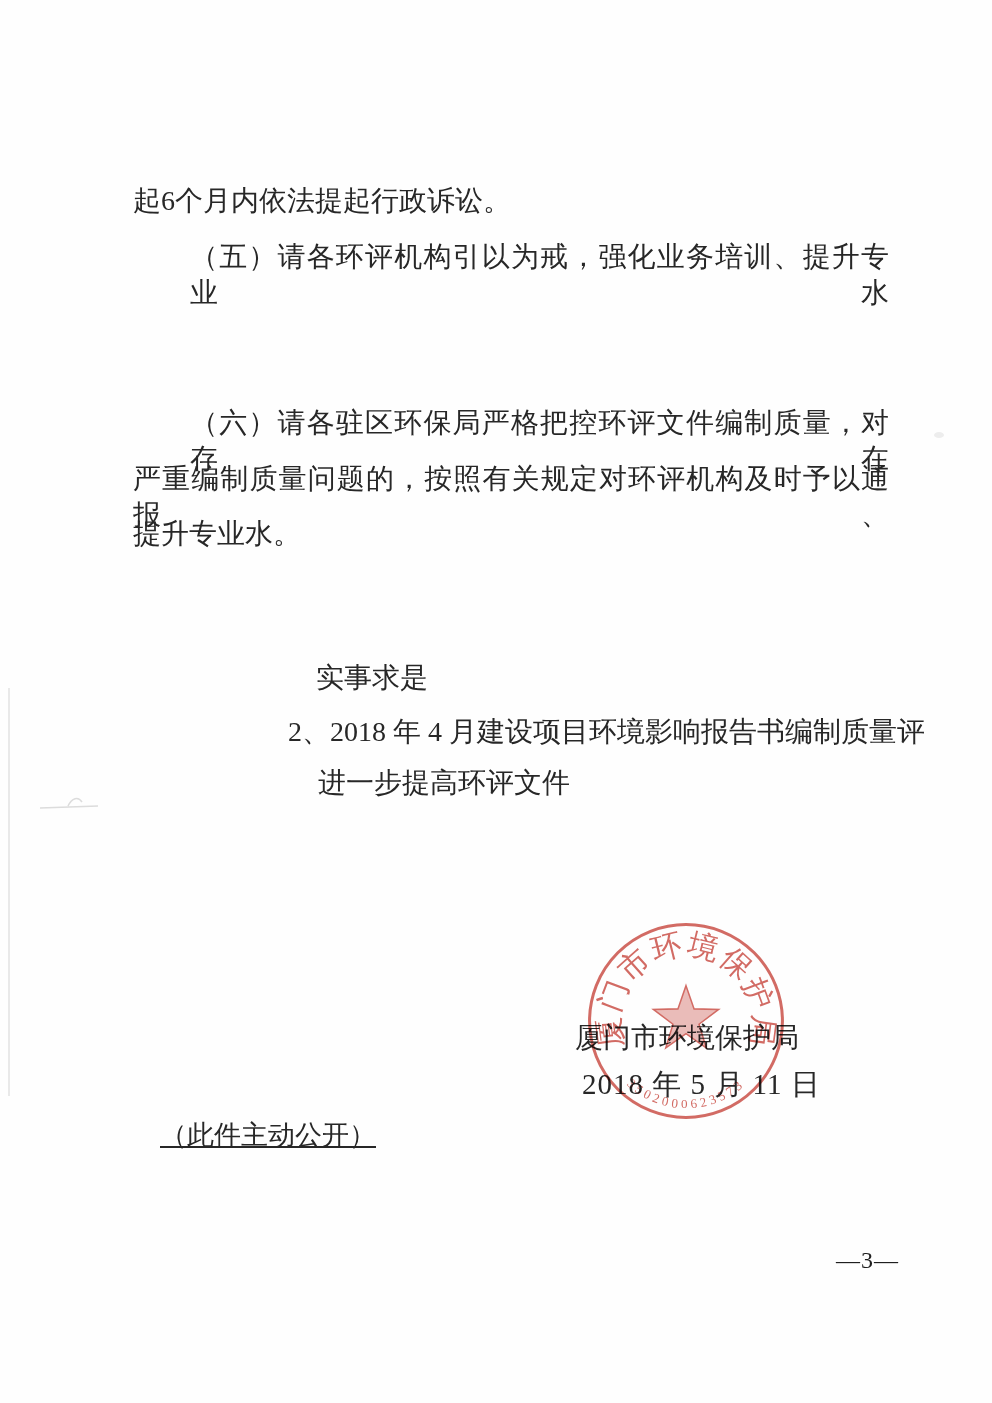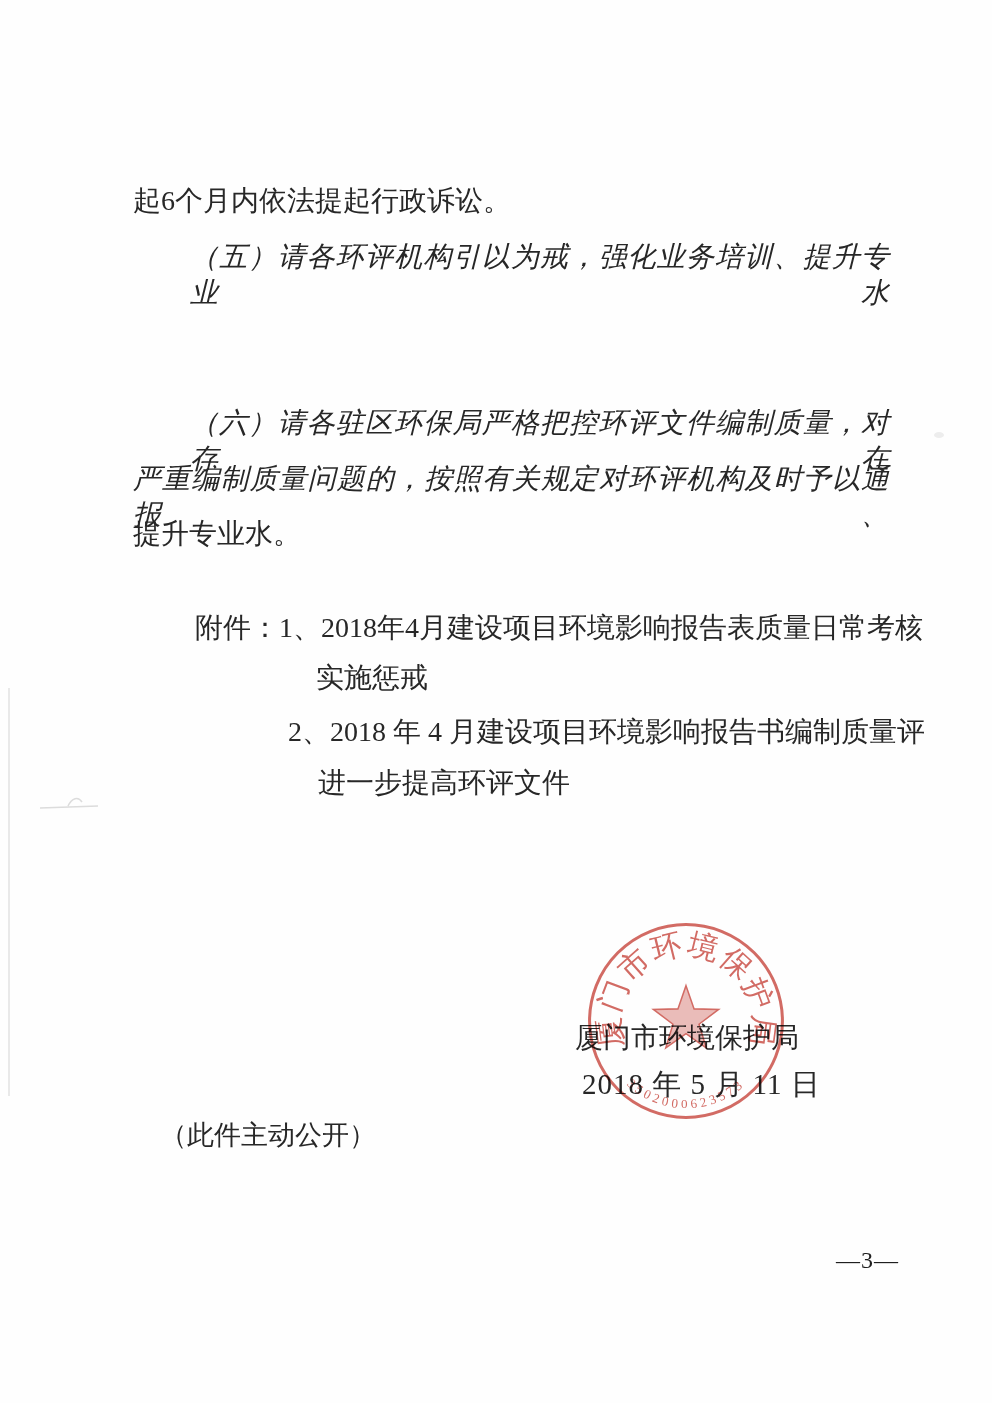--- a/index.html
+++ b/index.html
@@ -10,21 +10,21 @@
     overflow:hidden;
     font-family:"Liberation Serif","DejaVu Serif",serif;
     color:#272727;
   }
   
   .bl{
     position:absolute;left:133px;width:756px;
     font-size:28px;line-height:36px;
     color:#272727;white-space:nowrap;
   }
-  .bl.just{white-space:normal;text-align:justify;text-align-last:justify;font-style:italic;}
+  .bl.just{white-space:normal;text-align:justify;text-align-last:justify;}
   .bl.indent{padding-left:57px;box-sizing:border-box;}
   .bl1{top:183px}.bl2{top:239px}.bl3{top:294px}.bl4{top:350px}
   .bl5{top:405px}.bl6{top:461px}.bl7{top:516px}
 
   
   .att{position:absolute;font-size:28px;line-height:36px;color:#272727;white-space:nowrap;}
   .att1{left:195px;top:610px}
   .att2{left:316px;top:660px}
   .att3{left:288px;top:714px}
   .att4{left:318px;top:765px}
@@ -37,43 +37,40 @@
   .seal{
     position:absolute;left:584px;top:919px;width:204px;height:204px;
     mix-blend-mode:multiply;opacity:.8;z-index:3;pointer-events:none;
   }
   .seal text{font-family:"Liberation Serif","DejaVu Serif",serif;text-anchor:middle;}
   .seal .seal-arc-text{font-size:30px;letter-spacing:2px;}
   .seal .seal-code-text{font-size:13px;letter-spacing:3.5px;}
   .seal .ring{fill:none;stroke-width:3px;}
   .seal .star{fill-opacity:.45;stroke:#c8463d;stroke-width:1.5px;}
 
-  .note{position:absolute;left:160px;top:1118px;font-size:27px;line-height:34px;}
+  .note{position:absolute;left:160px;top:1118px;font-size:27px;line-height:34px;text-decoration:underline;}
   .pageno{position:absolute;left:836px;top:1247px;font-size:24px;color:#1f1f1f;letter-spacing:1px;}
 
   
   .edge-line{position:absolute;left:8px;top:688px;width:2px;height:408px;background:#e9e9e9;}
   .mark{position:absolute;left:40px;top:792px;}
   .smudge{position:absolute;left:934px;top:432px;width:10px;height:6px;background:#ededed;border-radius:50%;}
 </style>
 </head>
 <body>
 
 <div class="page">
 
   <div class="bl bl1">起6个月内依法提起行政诉讼。</div>
   <div class="bl bl2 indent just">（五）请各环评机构引以为戒，强化业务培训、提升专业水</div>
   <div class="bl bl5 indent just">（六）请各驻区环保局严格把控环评文件编制质量，对存在</div>
   <div class="bl bl6 just">严重编制质量问题的，按照有关规定对环评机构及时予以通报、</div>
   <div class="bl bl7">提升专业水。</div>
 
-  <div class="att att1">
-    <span>附件：</span><span>1、</span><span>2018年4月建设项目环境影响报告表质量日常考核</span>
-  </div>
-  <div class="att att2">实施惩戒</div>
+  <div class="att att2">实事求是</div>
   <div class="att att3">
     <span>2、</span><span>2018 年 4 月建设项目环境影响报告书编制质量评</span>
   </div>
   <div class="att att4">进一步提高环评文件</div>
 
   <div class="sig-agency">厦门市环境保护局</div>
   <div class="sig-date">2018 年 5 月 11 日</div>
 
   <svg class="seal" viewBox="0 0 202 202" xmlns="http://www.w3.org/2000/svg" xmlns:xlink="http://www.w3.org/1999/xlink">
     <circle class="ring" cx="101" cy="101" r="95.5" stroke="#c8463d"></circle>

